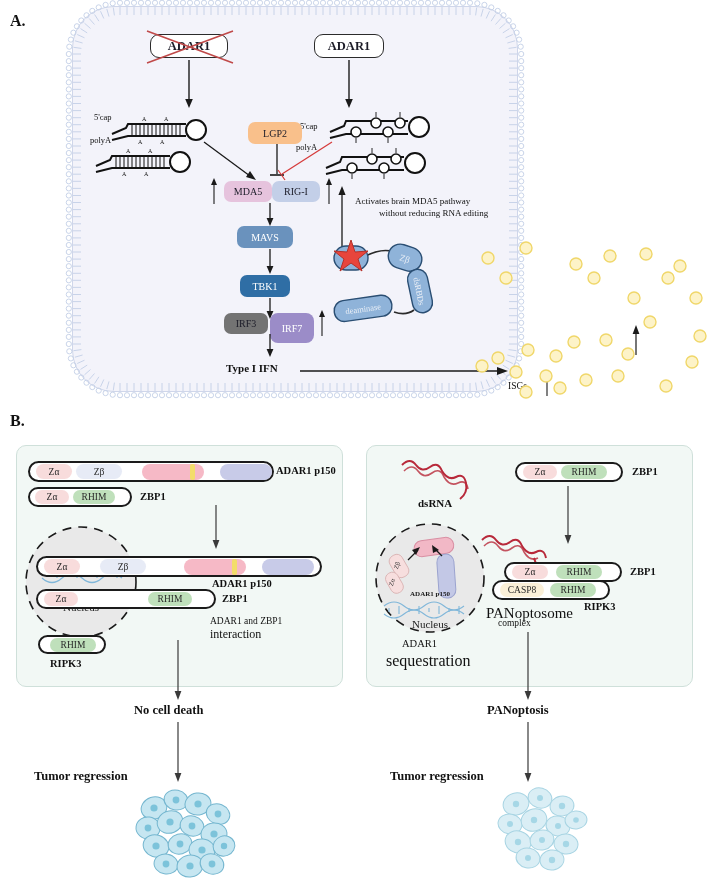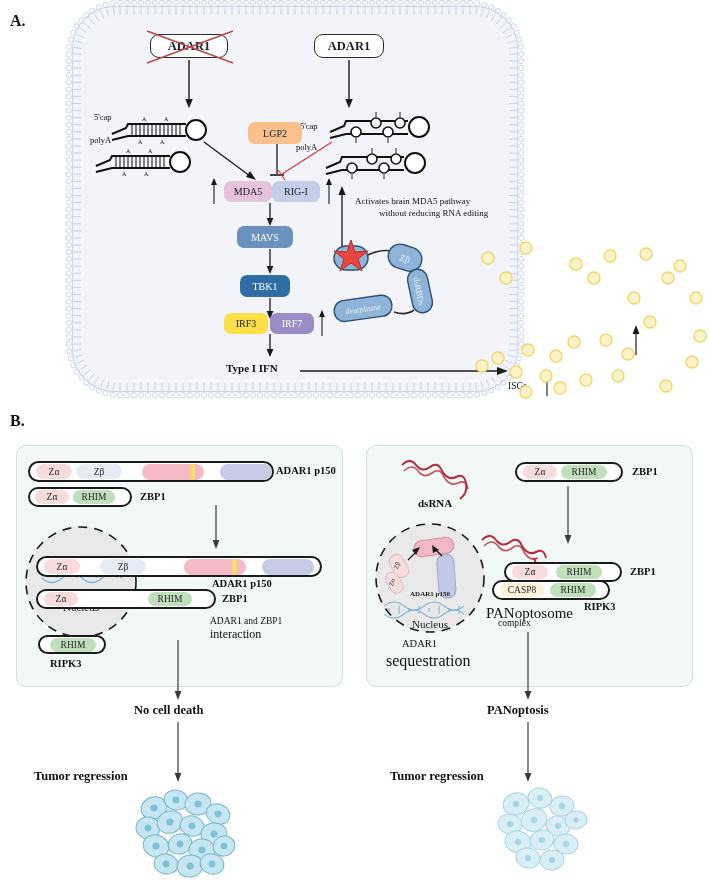--- a/index.html
+++ b/index.html
@@ -272,22 +272,22 @@
   <svg style="position:absolute; left:264px; top:249px;" width="12" height="26">
     <line x1="6" y1="0" x2="6" y2="18" stroke="#1a1a1a" stroke-width="1.3"></line>
     <polygon points="6,25 2.6,17 9.4,17" fill="#1a1a1a"></polygon>
   </svg>
   <div class="node dark-text" style="left:240px; top:275px; width:50px; height:22px; background:#2f6ea5;">TBK1</div>
 
   <svg style="position:absolute; left:264px; top:298px;" width="12" height="22">
     <line x1="6" y1="0" x2="6" y2="14" stroke="#1a1a1a" stroke-width="1.3"></line>
     <polygon points="6,21 2.6,13 9.4,13" fill="#1a1a1a"></polygon>
   </svg>
-  <div class="node" style="left:224px; top:313px; width:44px; height:21px; background:#fde047;">IRF3</div>
-  <div class="node dark-text" style="left:270px; top:313px; width:44px; height:21px; background:#9b8cc8;">IRF7</div>
+  <div class="node" style="left:224px; top:313px; width:44px; height:21px; background:#737373;">IRF3</div>
+  <div class="node dark-text" style="left:270px; top:313px; width:44px; height:30px; background:#9b8cc8;border-radius:8px;">IRF7</div>
   <svg style="position:absolute; left:317px; top:310px;" width="10" height="26">
     <line x1="5" y1="26" x2="5" y2="6" stroke="#1a1a1a" stroke-width="1.1"></line>
     <polygon points="5,0 2,7 8,7" fill="#1a1a1a"></polygon>
   </svg>
 
   <svg style="position:absolute; left:264px; top:334px;" width="12" height="24">
     <line x1="6" y1="0" x2="6" y2="16" stroke="#1a1a1a" stroke-width="1.3"></line>
     <polygon points="6,23 2.6,15 9.4,15" fill="#1a1a1a"></polygon>
   </svg>
   <div class="lbl bold" style="left:226px; top:362px; font-size:11px;">Type I IFN</div>

